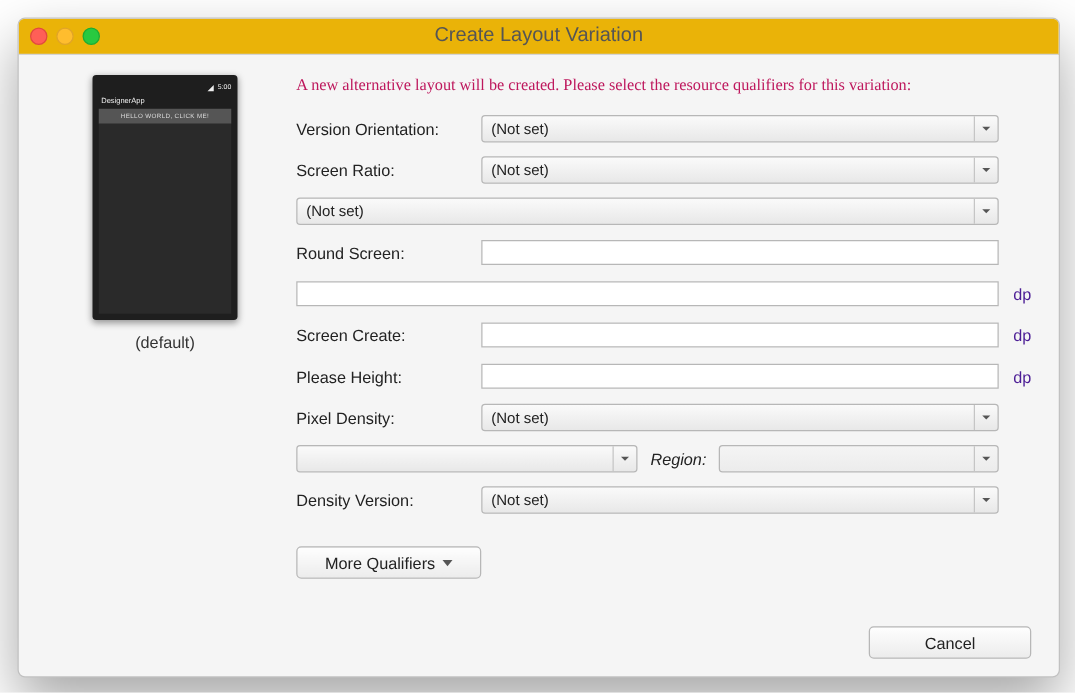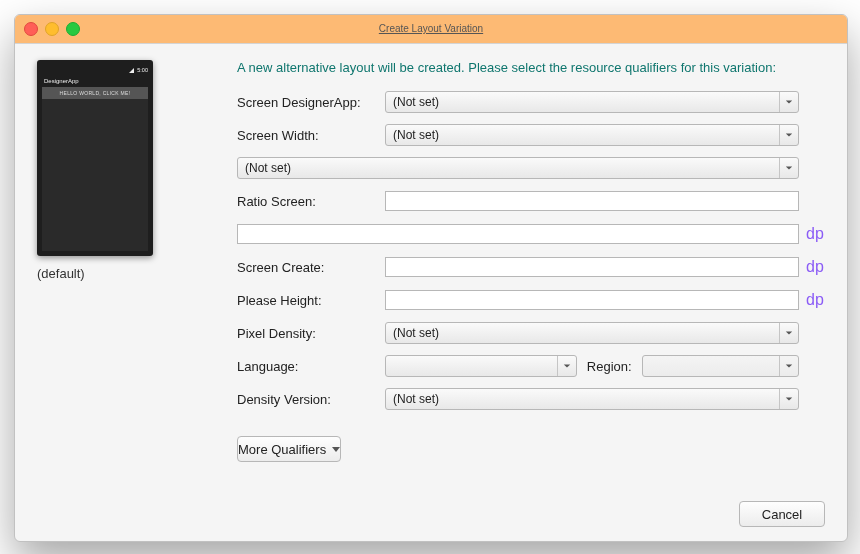--- a/index.html
+++ b/index.html
@@ -25,28 +25,27 @@
     border: 1px solid #c1c1c1;
     border-radius: 6px;
     box-shadow: 0 20px 45px rgba(0,0,0,0.35);
     display: flex;
     flex-direction: column;
     overflow: hidden;
   }
   .titlebar {
     height: 28px;
     flex: 0 0 28px;
-    background: #fdba74;
+    background: #eab308;
     border-bottom: 1px solid #d4d4d4;
     position: relative;
     text-align: center;
     line-height: 28px;
-    font-size: 10px;
+    font-size: 16px;
     color: #555;
-    text-decoration: underline;
   }
   .traffic {
     position: absolute;
     top: 7px;
     left: 9px;
     display: flex;
     gap: 7px;
   }
   .dot {
     width: 12px;
@@ -63,20 +62,21 @@
     padding: 16px 22px 14px 22px;
     box-sizing: border-box;
   }
 
   
   .preview-col {
     width: 190px;
     flex: 0 0 190px;
     display: flex;
     flex-direction: column;
+    align-items: center;
   }
   .phone {
     width: 116px;
     height: 196px;
     background: #1e1e1e;
     border-radius: 3px;
     padding: 6px 5px 5px 5px;
     box-sizing: border-box;
     box-shadow: 0 2px 6px rgba(0,0,0,0.4);
     color: #fff;
@@ -122,22 +122,23 @@
 
   
   .form-col {
     flex: 1 1 auto;
     display: flex;
     flex-direction: column;
     padding-left: 10px;
   }
   .intro {
     font-size: 13px;
-    color: #0f766e;
+    color: #be185d;
     margin-bottom: 16px;
+    font-family: Liberation Serif, serif;
   }
   .form-rows {
     display: flex;
     flex-direction: column;
     gap: 11px;
   }
   .row {
     display: flex;
     align-items: center;
     min-height: 22px;
@@ -151,23 +152,23 @@
   }
   .field {
     flex: 1 1 auto;
     display: flex;
     align-items: center;
     gap: 6px;
   }
   .suffix {
     width: 20px;
     flex: 0 0 20px;
-    font-size: 16px;
-    color: #8b5cf6;
-    text-align: center;
+    font-size: 13px;
+    color: #4c1d95;
+    text-align: right;
   }
 
   
   .textbox {
     flex: 1 1 auto;
     height: 20px;
     box-sizing: border-box;
     border: 1px solid #b7b7b7;
     background: #ffffff;
     border-radius: 0;
@@ -213,21 +214,21 @@
   }
 
   .more-qual {
     margin-top: 26px;
   }
   .btn {
     display: inline-flex;
     align-items: center;
     justify-content: center;
     height: 24px;
-    padding: 0 0;
+    padding: 0 22px;
     border: 1px solid #b7b7b7;
     border-radius: 4px;
     background: linear-gradient(to bottom, #fefefe, #ececec);
     font-size: 13px;
     color: #222;
     cursor: default;
     user-select: none;
     white-space: nowrap;
     gap: 6px;
   }
@@ -244,21 +245,21 @@
     justify-content: flex-end;
     gap: 23px;
     padding-top: 14px;
   }
   .footer .btn {
     min-width: 84px;
   }
 
   .region-combo { flex: 1 1 45%; }
   .lang-combo   { flex: 1 1 55%; }
-  .region-label { font-size: 13px; padding: 0 4px; }
+  .region-label { font-size: 13px; padding: 0 4px; font-style: italic; }
 </style>
 </head>
 <body>
 
 <div class="frame">
   <div class="window">
 
     <div class="titlebar">
       <div class="traffic">
         <div class="dot red"></div>
@@ -282,36 +283,36 @@
         </div>
         <div class="preview-label">(default)</div>
       </div>
 
       <div class="form-col">
         <div class="intro">A new alternative layout will be created. Please select the resource qualifiers for this variation:</div>
 
         <div class="form-rows">
 
           <div class="row">
-            <div class="label">Screen DesignerApp:</div>
+            <div class="label">Version Orientation:</div>
             <div class="field">
               <div class="combo">
                 <span class="value">(Not set)</span>
                 <span class="chev">
                     <svg viewBox="0 0 10 10">
                       <path d="M1 3 L5 7 L9 3 Z"></path>
                     </svg>
                   </span>
               </div>
               <span class="suffix"></span>
             </div>
           </div>
 
           <div class="row">
-            <div class="label">Screen Width:</div>
+            <div class="label">Screen Ratio:</div>
             <div class="field">
               <div class="combo">
                 <span class="value">(Not set)</span>
                 <span class="chev">
                     <svg viewBox="0 0 10 10">
                       <path d="M1 3 L5 7 L9 3 Z"></path>
                     </svg>
                   </span>
               </div>
               <span class="suffix"></span>
@@ -326,21 +327,21 @@
                     <svg viewBox="0 0 10 10">
                       <path d="M1 3 L5 7 L9 3 Z"></path>
                     </svg>
                   </span>
               </div>
               <span class="suffix"></span>
             </div>
           </div>
 
           <div class="row">
-            <div class="label">Ratio Screen:</div>
+            <div class="label">Round Screen:</div>
             <div class="field">
               <input class="textbox" value="" style="">
               <span class="suffix"></span>
             </div>
           </div>
 
           <div class="row">
             <div class="field">
               <input class="textbox" value="" style="">
               <span class="suffix">dp</span>
@@ -372,21 +373,20 @@
                     <svg viewBox="0 0 10 10">
                       <path d="M1 3 L5 7 L9 3 Z"></path>
                     </svg>
                   </span>
               </div>
               <span class="suffix"></span>
             </div>
           </div>
 
           <div class="row">
-            <div class="label">Language:</div>
             <div class="field">
               <div class="combo lang-combo">
                 <span class="value"></span>
                 <span class="chev">
                     <svg viewBox="0 0 10 10">
                       <path d="M1 3 L5 7 L9 3 Z"></path>
                     </svg>
                   </span>
               </div>
               <span class="region-label">Region:</span>

